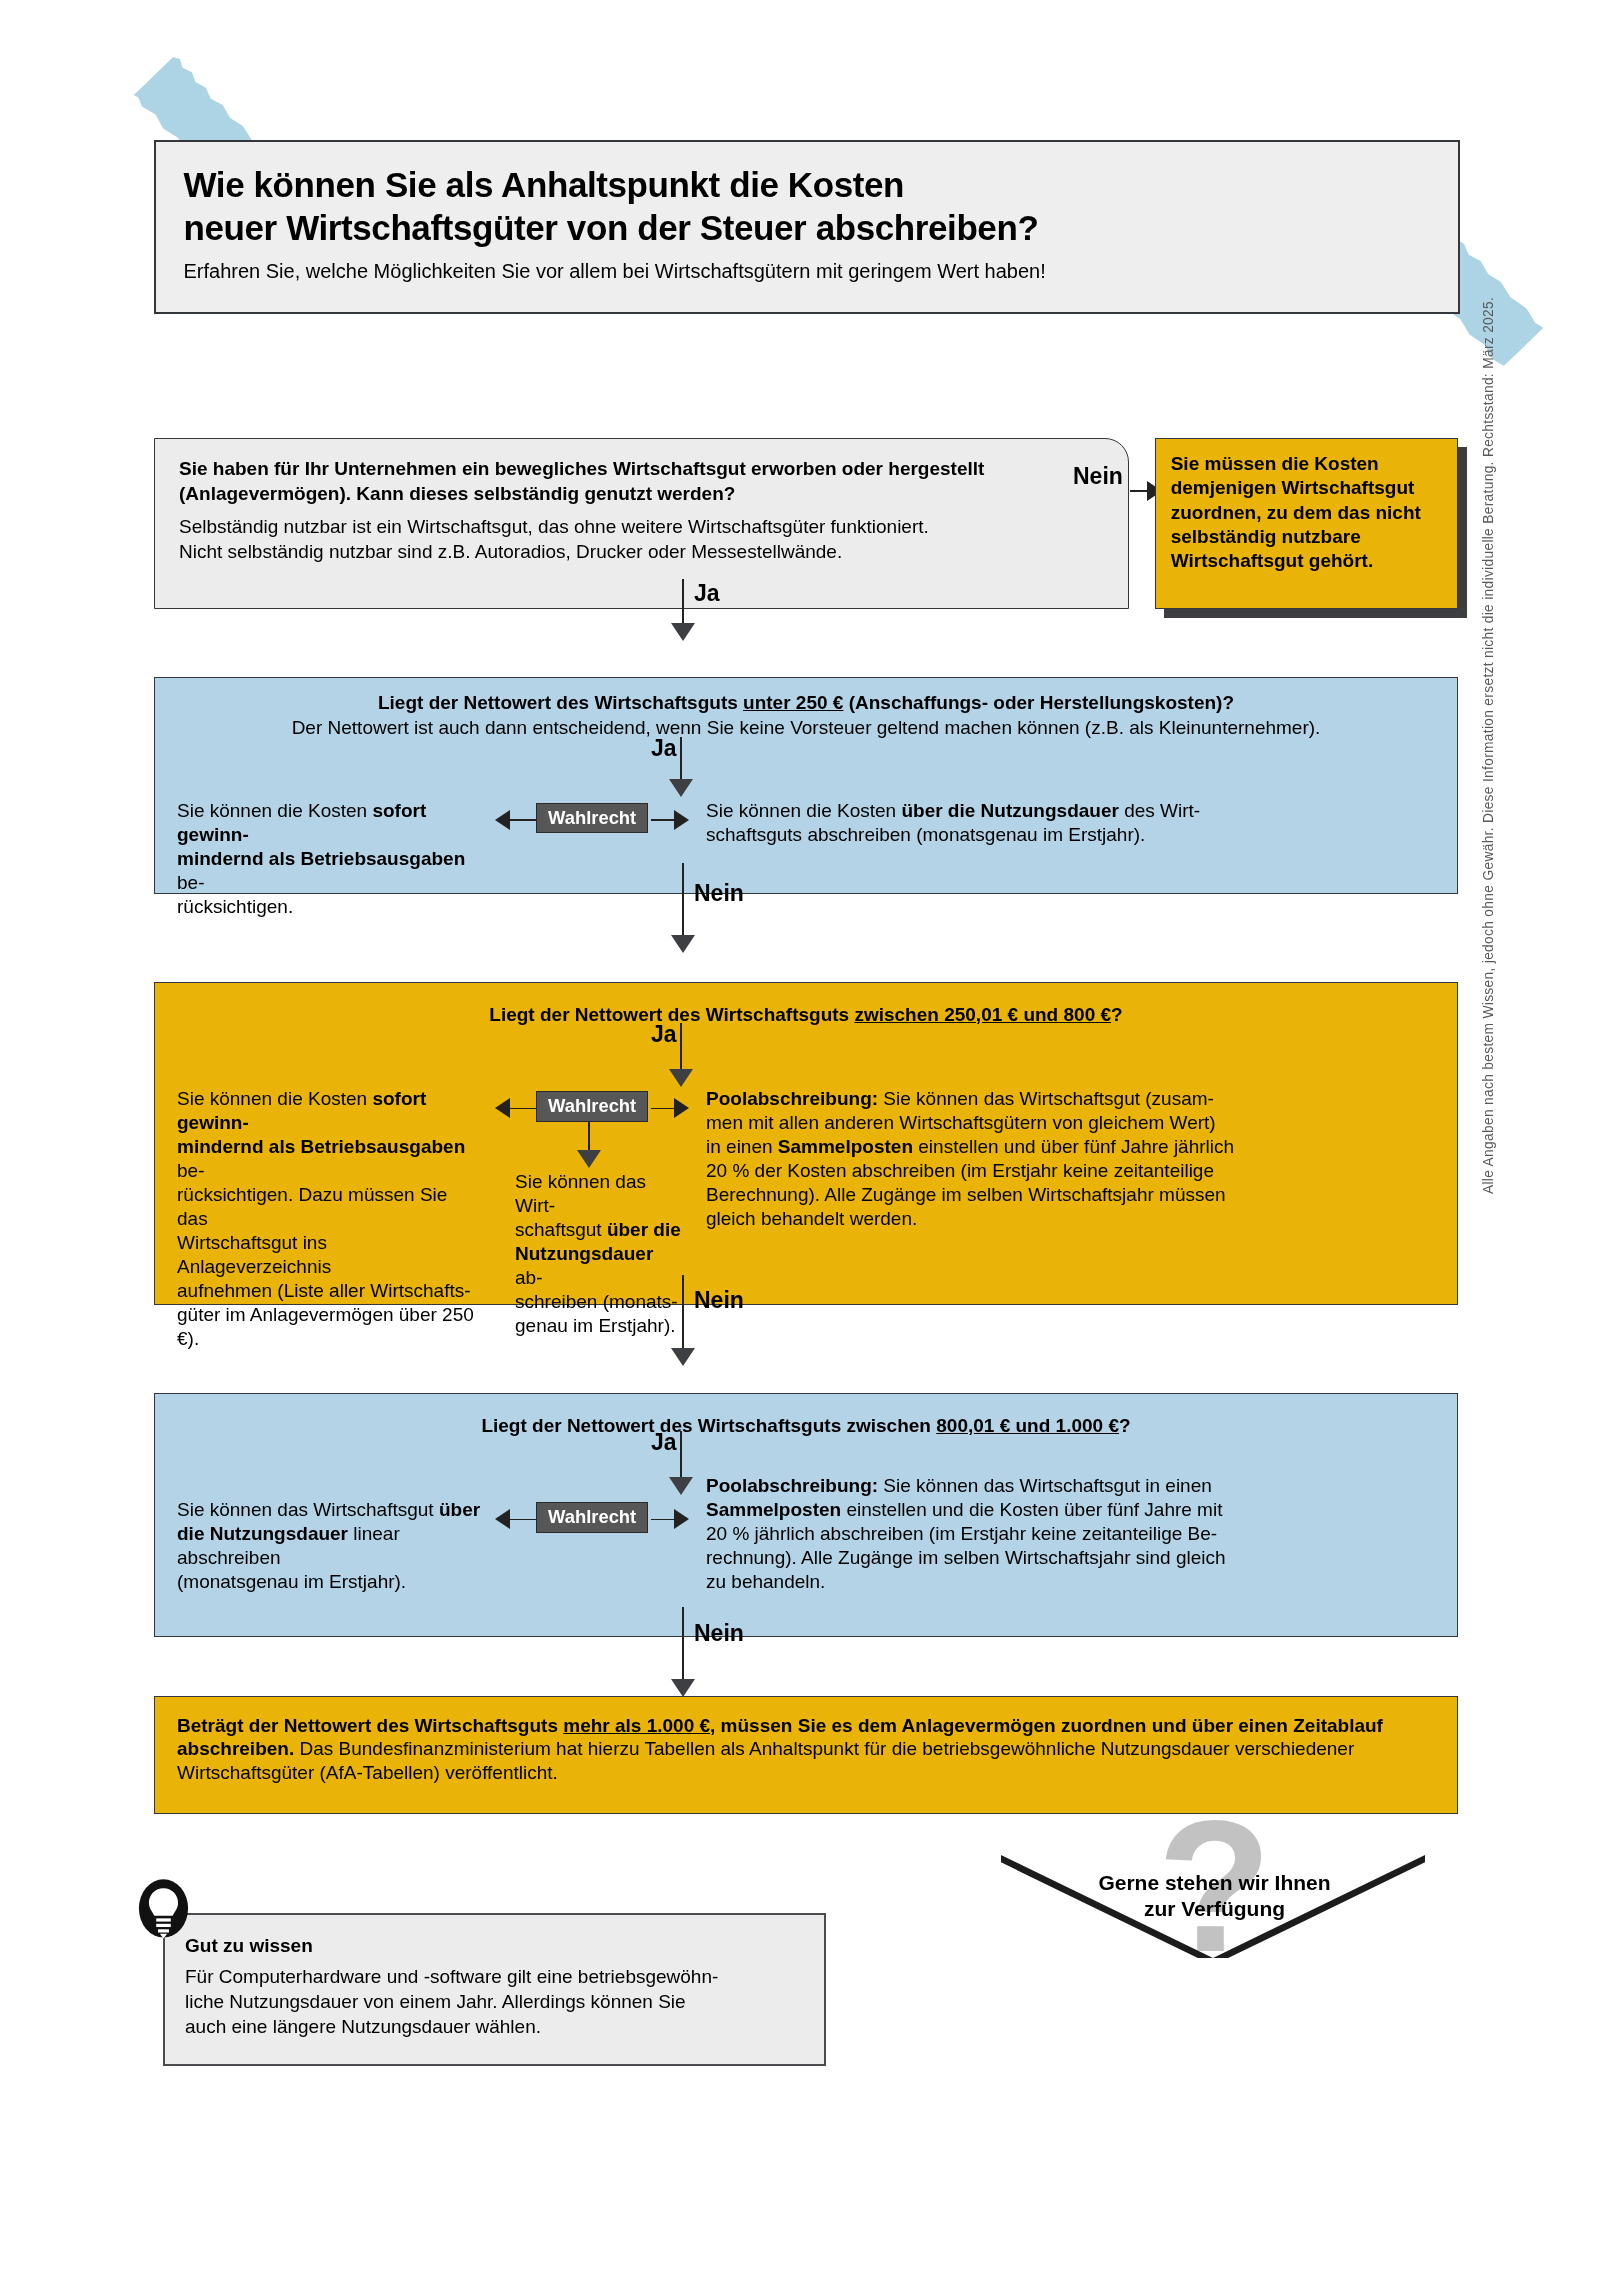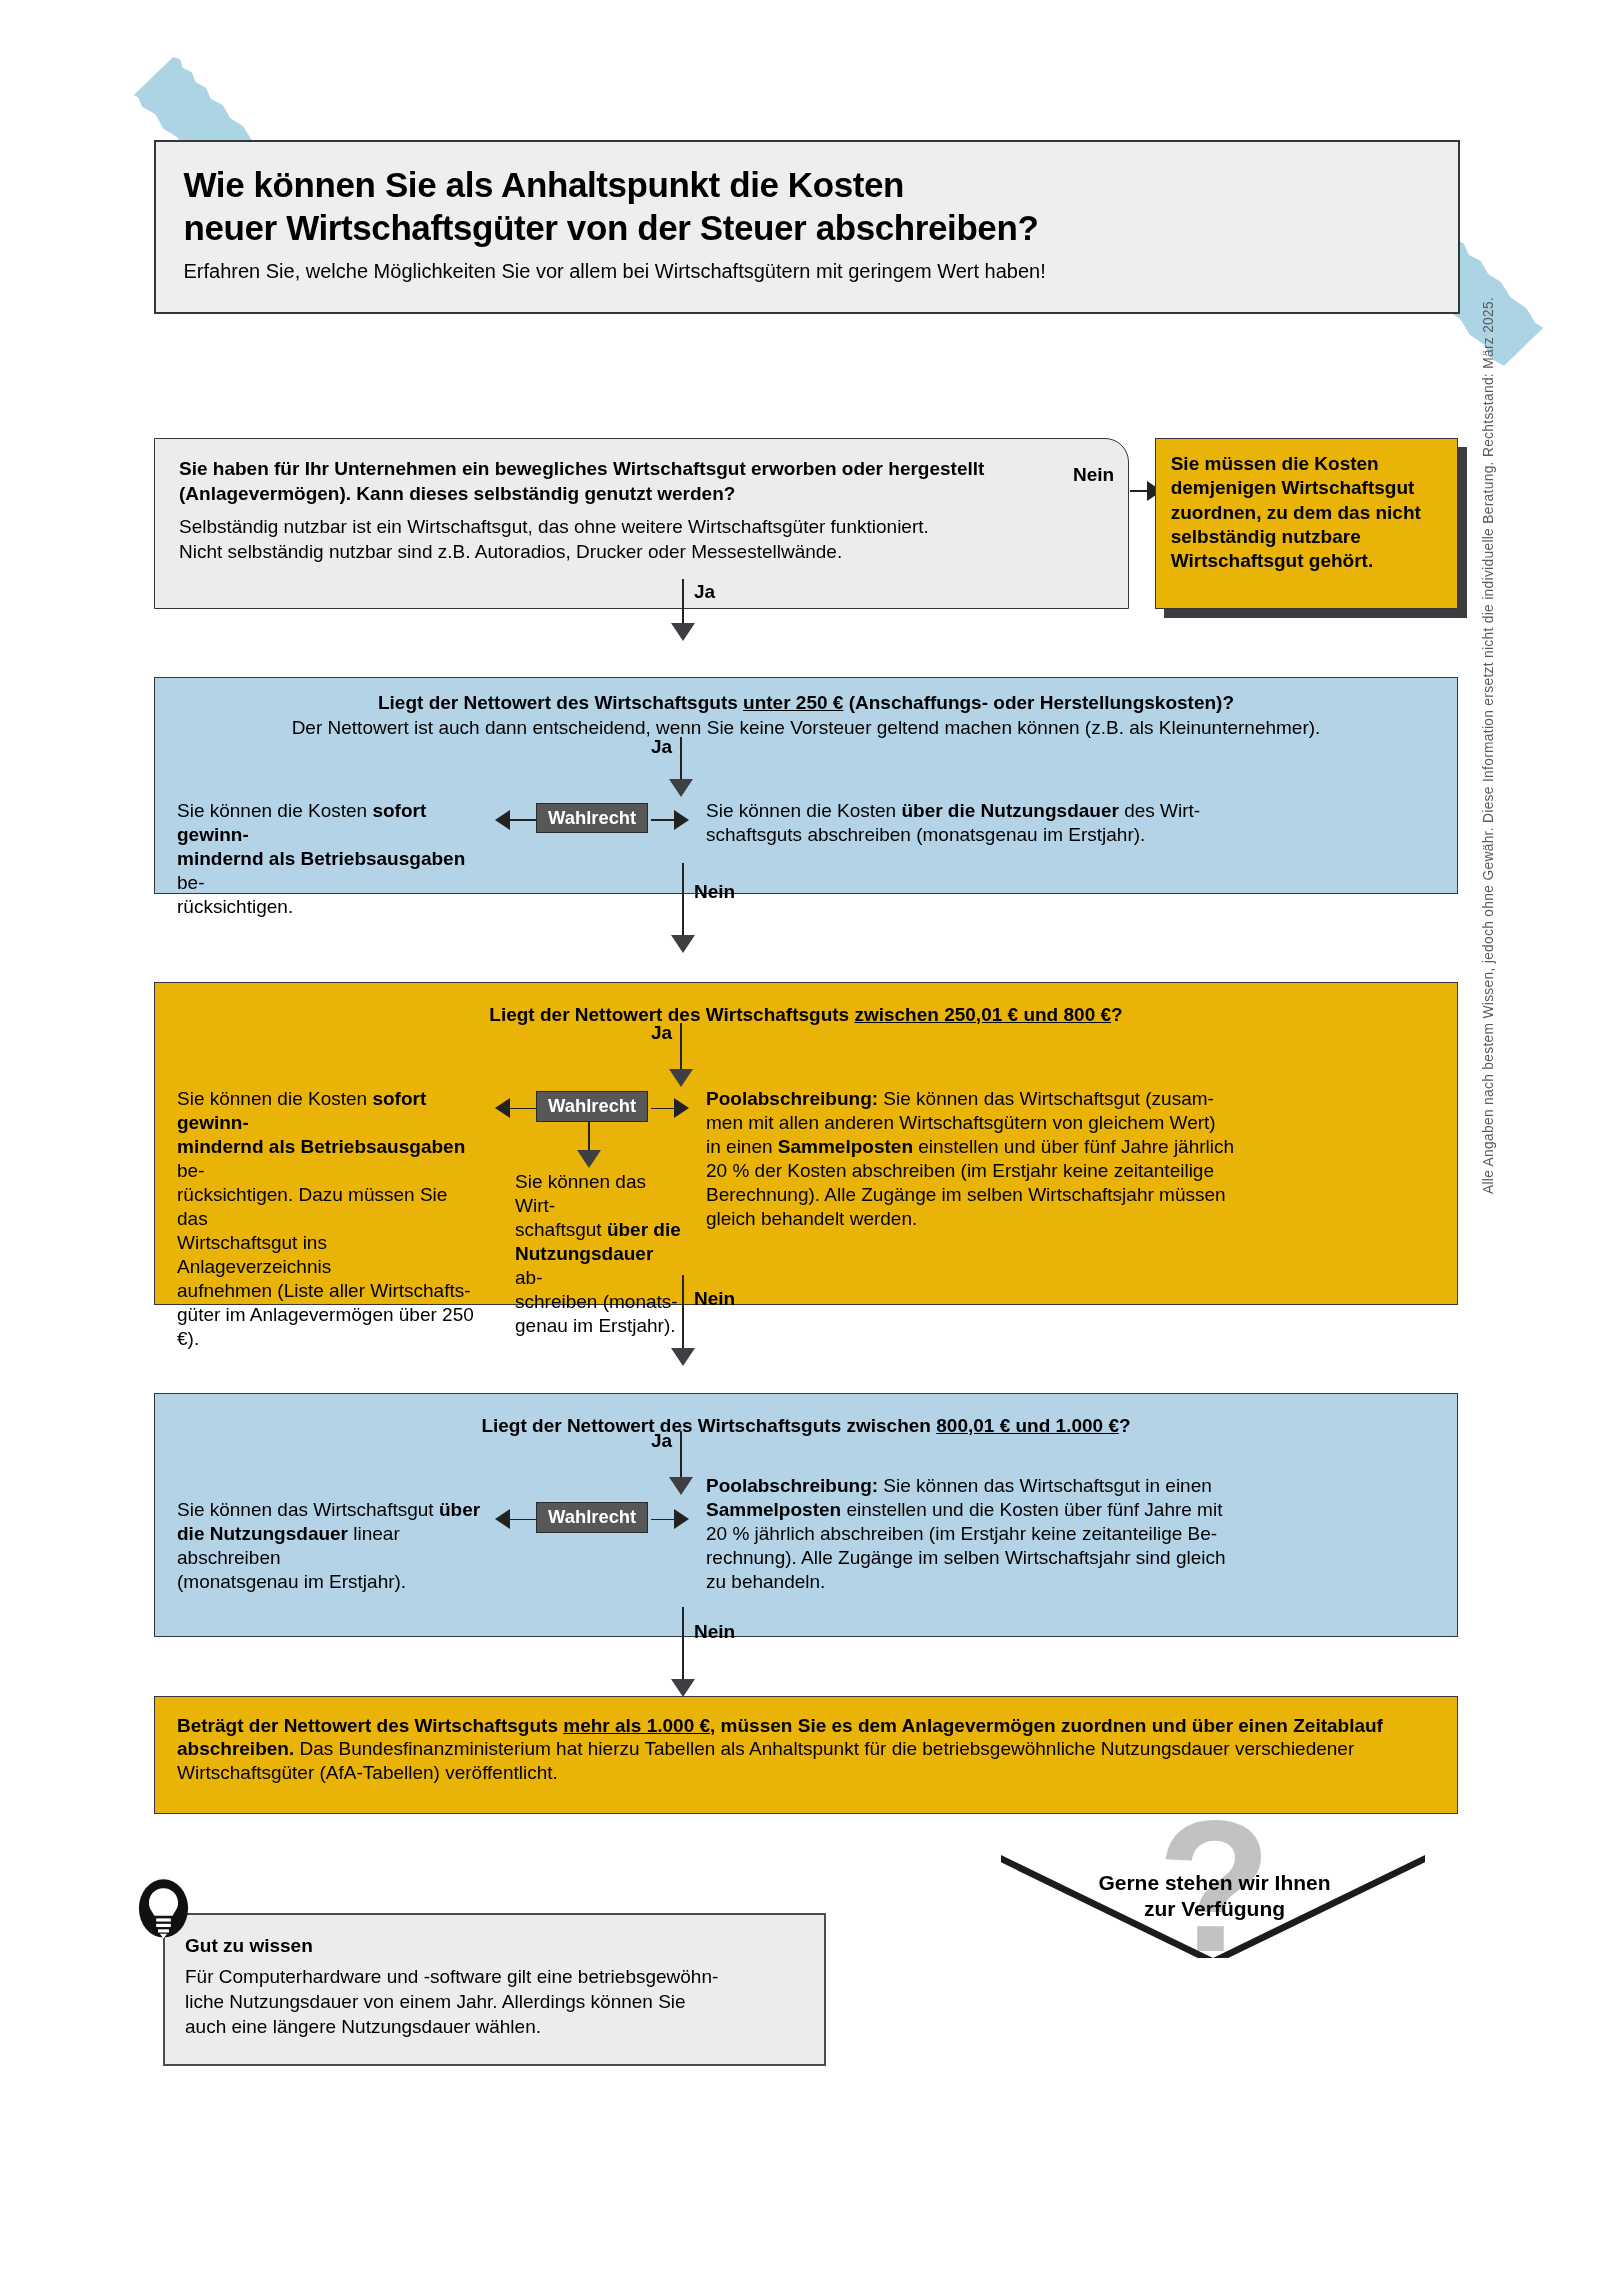--- a/index.html
+++ b/index.html
@@ -154,21 +154,21 @@
     border-bottom: 10px solid transparent;
     border-left: 15.6px solid #222;
   }
   .arrow-line-h {
     position: absolute;
     height: 1.8px;
     background: #222;
   }
   .edge-label {
     position: absolute;
-    font-size: 19px;
+    font-size: 23px;
     font-weight: bold;
     line-height: 1;
   }
 
   
   .connector { position: absolute; }
 
   
   .gzw {
     position: absolute;

